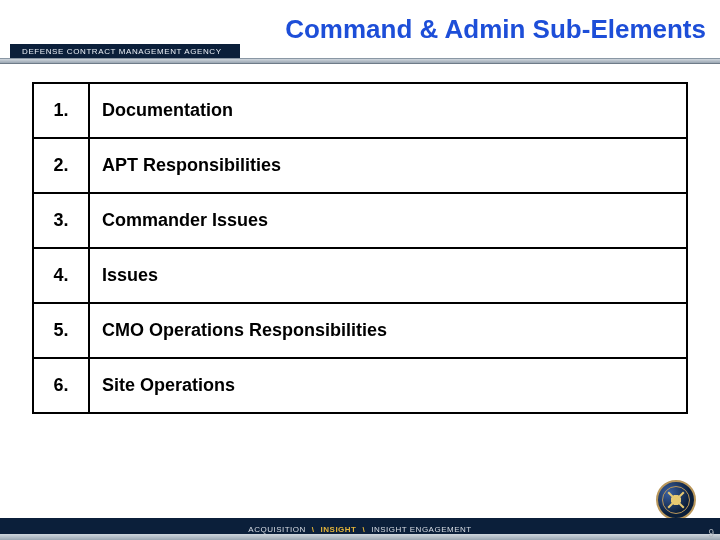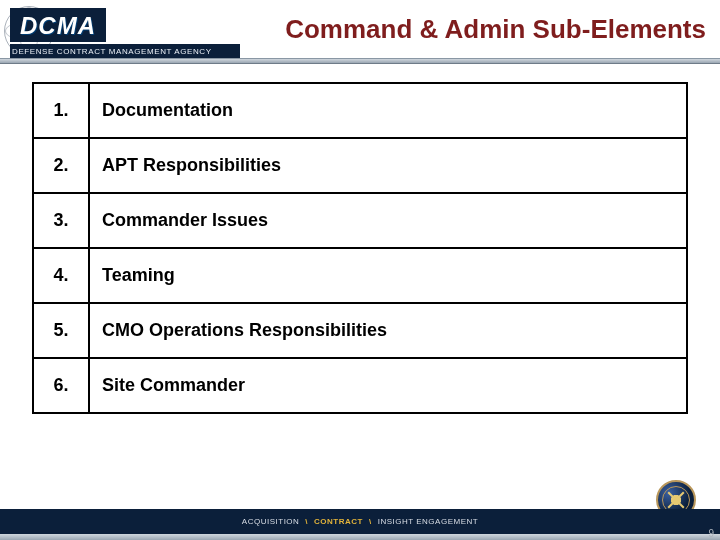--- a/index.html
+++ b/index.html
@@ -61,30 +61,30 @@
     left: 10px;
     top: 44px;
     width: 230px;
     height: 14px;
     background: #0b1f3a;
     color: #e9eef5;
     font-size: 8px;
     letter-spacing: 0.6px;
     display: flex;
     align-items: center;
-    padding-left: 2px;
+    padding-left: 12px;
     z-index: 3;
   }
   .slide-title {
     position: absolute;
     right: 14px;
     top: 14px;
     font-size: 26px;
     font-weight: 700;
-    color: #7f1d1d;
+    color: #1d4ed8;
   }
   .title-rule {
     position: absolute;
     left: 0;
     top: 58px;
     width: 100%;
     height: 6px;
     background: linear-gradient(#cfd6dd, #9aa6b2);
     border-top: 1px solid #8a97a4;
     border-bottom: 1px solid #6e7b88;
@@ -116,27 +116,27 @@
   }
 
   
   .footer {
     position: absolute;
     left: 0;
     bottom: 0;
     width: 100%;
   }
   .footer-bar-navy {
-    height: 25px;
+    height: 16px;
     background: #0b1f3a;
     color: #d9dee6;
     font-size: 8px;
     letter-spacing: 0.5px;
     display: flex;
-    align-items: center;
+    align-items: flex-end;
     justify-content: center;
     gap: 6px;
   }
   .footer-bar-navy .accent { color: #e2b33a; font-weight: 700; }
   .footer-bar-grad {
     height: 6px;
     background: linear-gradient(#cfd6dd, #9aa6b2);
   }
   .seal {
     position: absolute;
@@ -175,24 +175,20 @@
     right: 6px;
     bottom: 1px;
     font-size: 10px;
     color: #adb4bc;
   }
 </style>
 </head>
 <body>
 
 <div class="header">
-  <div class="logo-block">
-    <div class="globe"></div>
-    <div class="logo-box">DCMA</div>
-  </div>
   <div class="agency-bar">DEFENSE CONTRACT MANAGEMENT AGENCY</div>
   <div class="slide-title">Command &amp; Admin Sub-Elements</div>
   <div class="title-rule"></div>
 </div>
 
 <div class="content">
   <table class="elements">
     <colgroup>
         <col class="num">
         <col>
@@ -205,42 +201,42 @@
       <tr>
         <td class="num">2.</td>
         <td>APT Responsibilities</td>
       </tr>
       <tr>
         <td class="num">3.</td>
         <td>Commander Issues</td>
       </tr>
       <tr>
         <td class="num">4.</td>
-        <td>Teaming</td>
+        <td>Issues</td>
       </tr>
       <tr>
         <td class="num">5.</td>
         <td>CMO Operations Responsibilities</td>
       </tr>
       <tr>
         <td class="num">6.</td>
-        <td>Site Commander</td>
+        <td>Site Operations</td>
       </tr>
     </tbody>
   </table>
 </div>
 
 <div class="seal">
   <div class="ring"></div>
   <div class="inner"></div>
   <div class="burst"></div>
 </div>
 <div class="footer">
   <div class="footer-bar-navy">
     <span>ACQUISITION</span>
     <span class="accent">\</span>
-    <span class="accent">CONTRACT</span>
+    <span class="accent">INSIGHT</span>
     <span class="accent">\</span>
     <span>INSIGHT ENGAGEMENT</span>
   </div>
   <div class="footer-bar-grad"></div>
 </div>
 <div class="page-number">9</div>
 
 </body></html>

